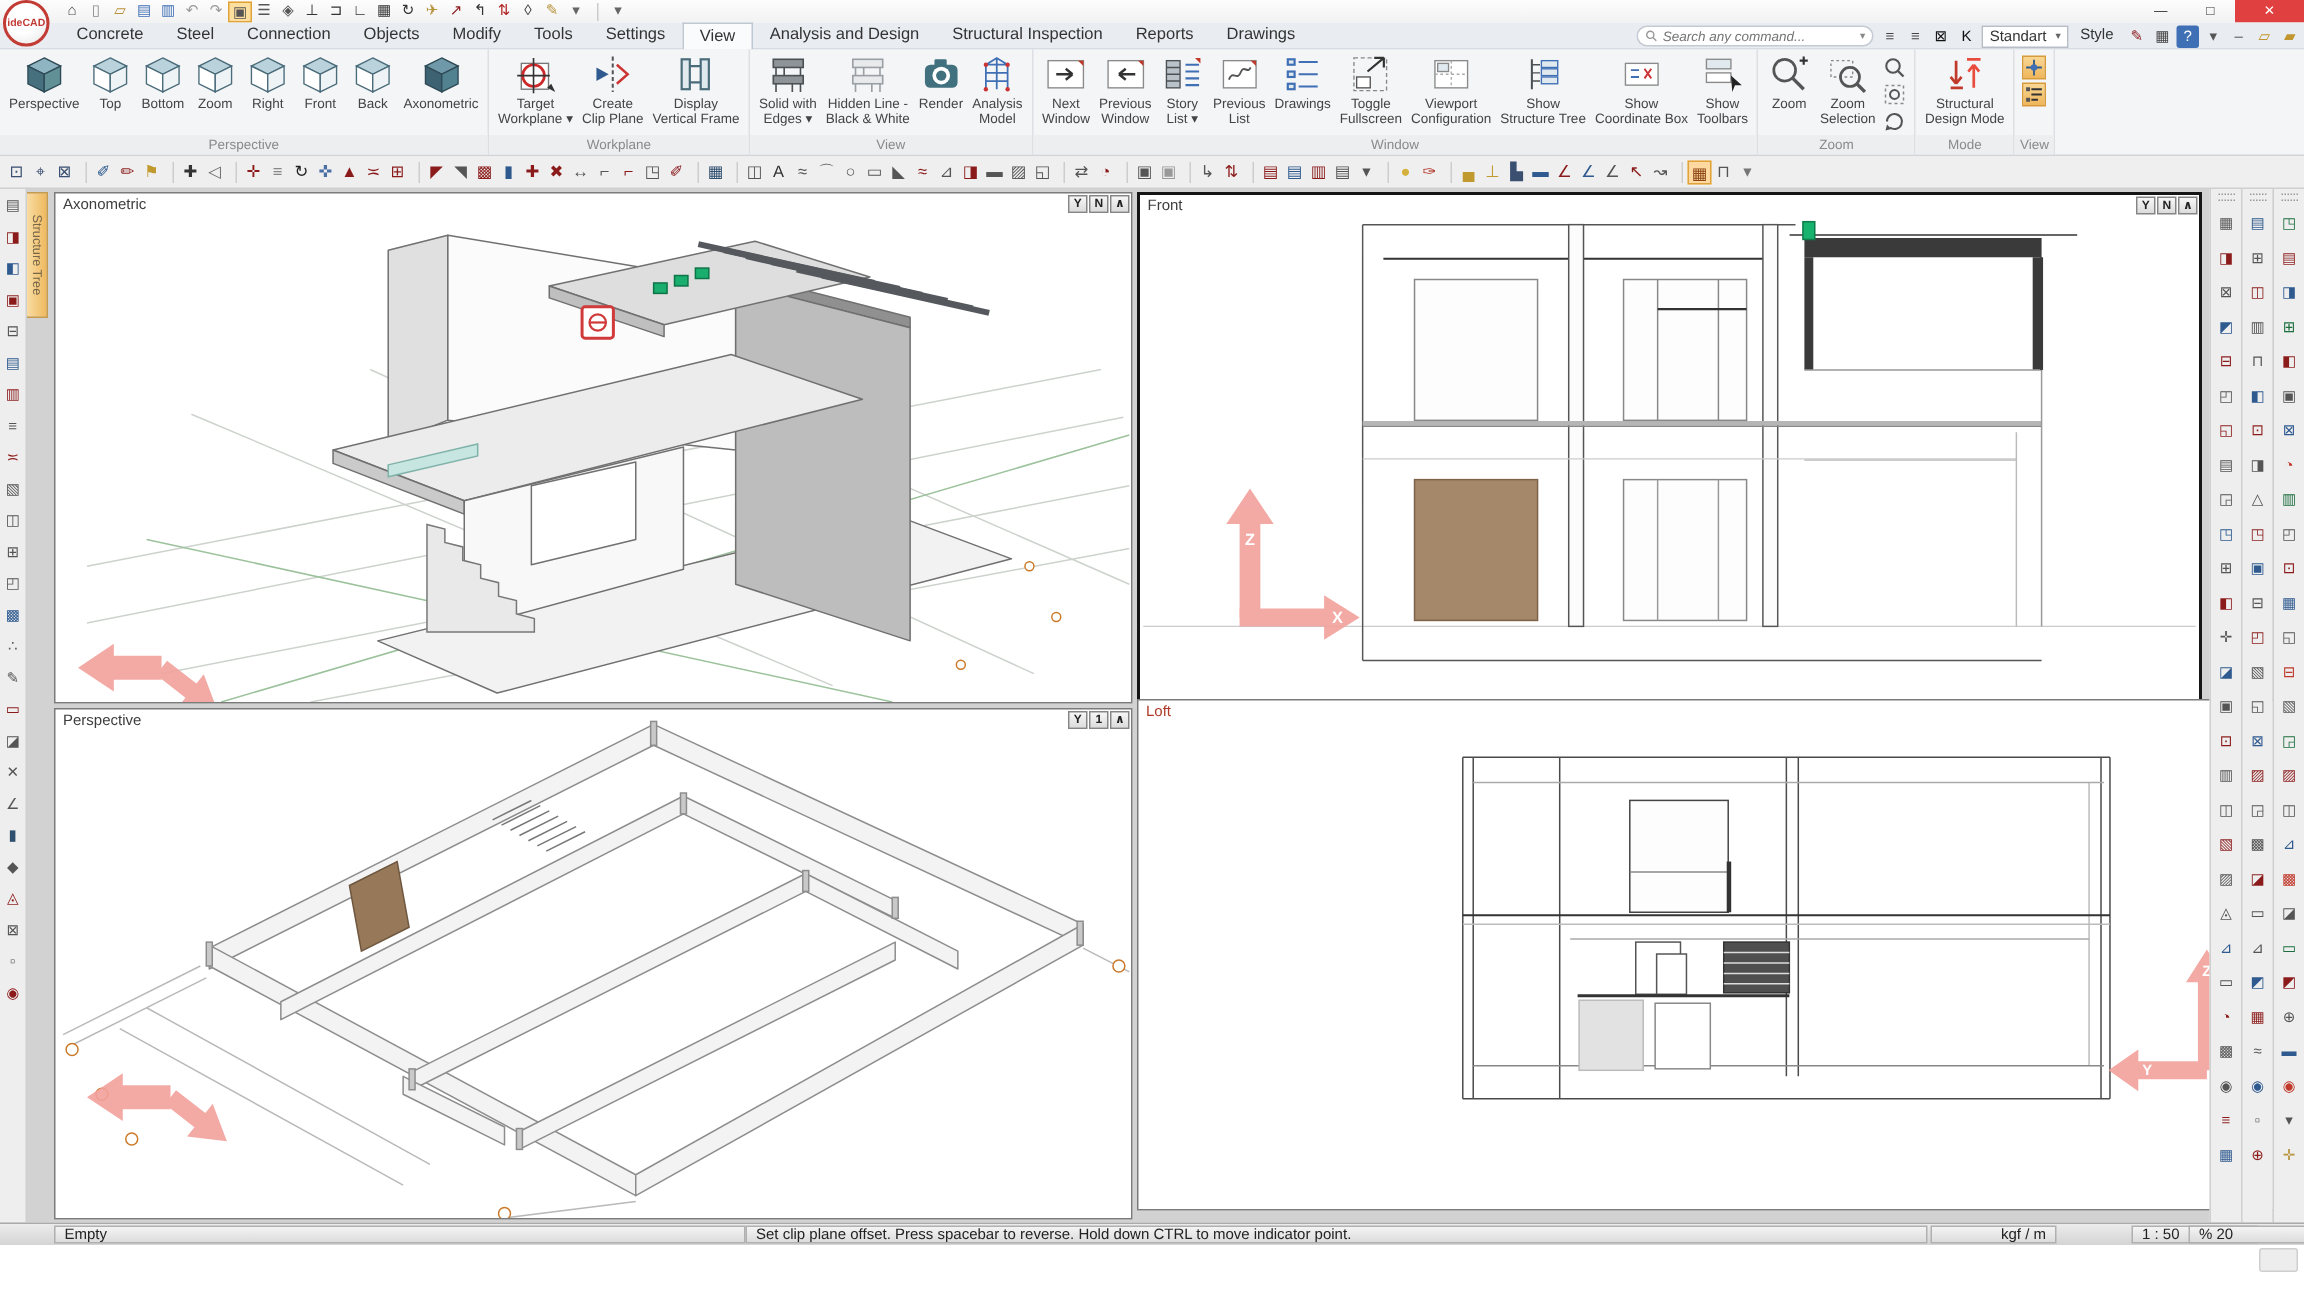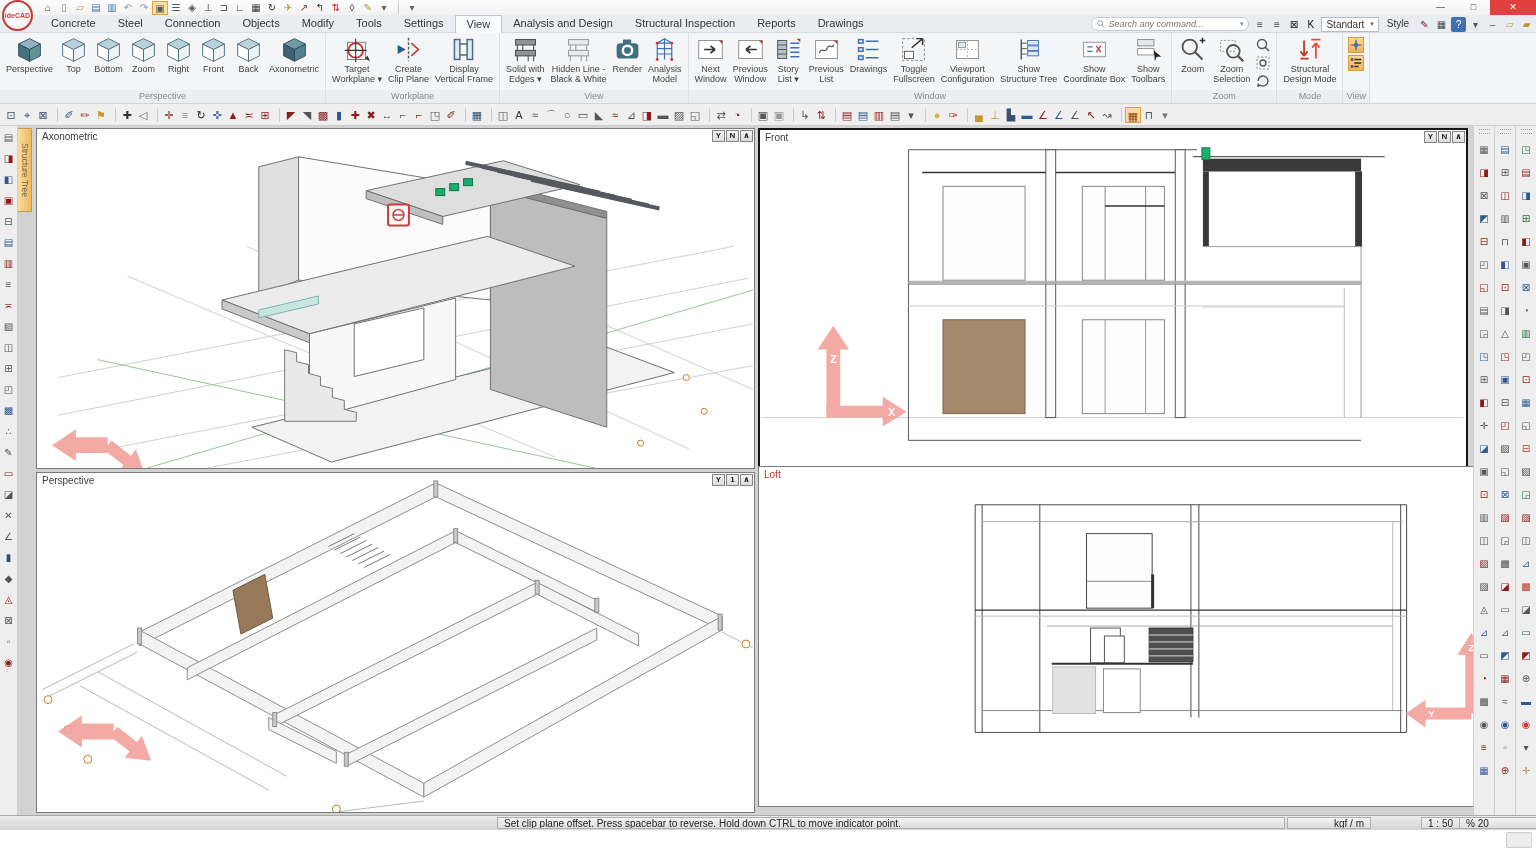--- a/index.html
+++ b/index.html
@@ -908,19 +908,20 @@
           <span class="ricon2" style="color: rgb(85, 85, 85);">⊕</span>
           <span class="ricon2" style="color: rgb(47, 90, 143);">▬</span>
           <span class="ricon2" style="color: rgb(192, 57, 43);">◉</span>
           <span class="ricon2" style="color: rgb(85, 85, 85);">▾</span>
           <span class="ricon2" style="color: rgb(184, 147, 61);">✛</span>
         </div>
       </div>
   </div>
 
   <div class="statusbar">
+    <div class="sbcell sb-mode">Empty</div>
     <div class="sbcell sb-msg">Set clip plane offset. Press spacebar to reverse. Hold down CTRL to move indicator point.</div>
     <div class="sbcell sb-unit">kgf / m</div>
     <div class="sbcell sb-scale">1 : 50</div>
     <div class="sbcell sb-zoom">% 20</div>
   </div>
   <div class="corner-grip"></div>
 </div>
 
 </body></html>

